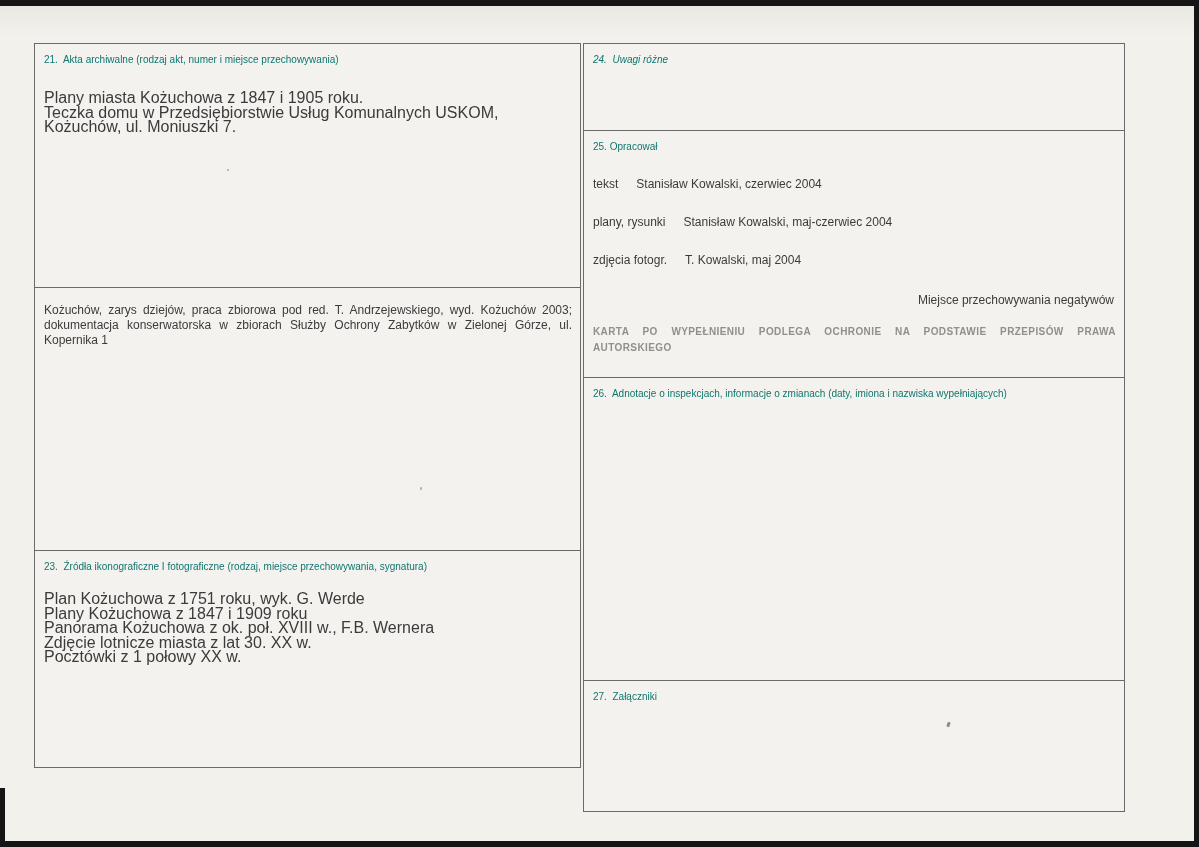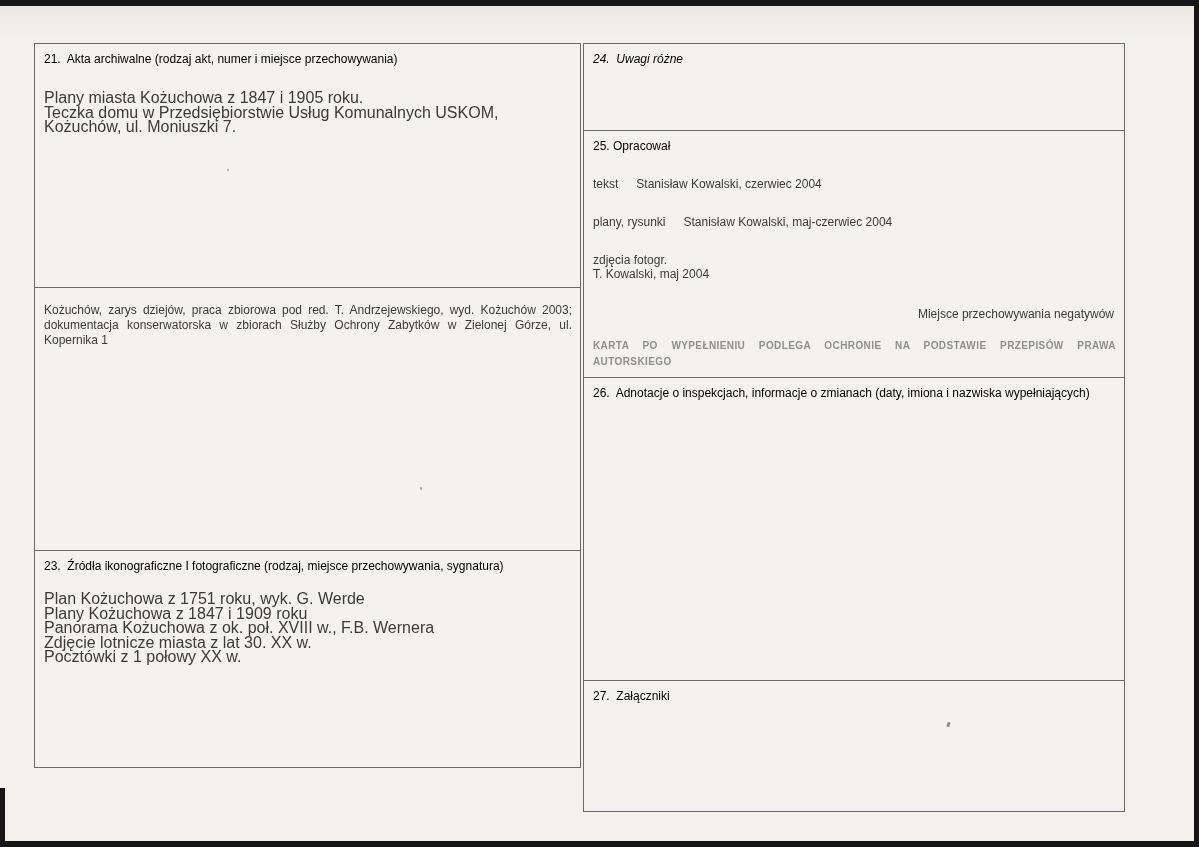--- a/index.html
+++ b/index.html
@@ -21,41 +21,41 @@
     background:linear-gradient(180deg, #e9e8e3 0%, #f2f1ec 100%);}
 
   .box{
     position:absolute;
     border:1.5px solid #6a6a6a;
     background:#f3f2ee;
     box-sizing:border-box;
   }
   .box-title{
     padding:8px 10px 0 9px;
-    font-size:12px;
+    font-size:10px;
     line-height:15px;
     white-space:pre-wrap;
-    color:#000000;
+    color:#0f766e;
   }
   .body-lines{padding:0 10px 0 9px;font-size:16px;line-height:14.5px;}
   .b21-lines{margin-top:24px;}
   .b22-par{
     margin-top:15px;
     padding:0 8px 0 9px;
     font-size:12px;line-height:15px;
     text-align:justify;
   }
   .b23-lines{margin-top:18px;}
 
   
   .row25{display:flex;column-gap:18px;padding:0 10px 0 9px;font-size:12px;line-height:14px;}
   .row25 .lbl{white-space:nowrap;}
   .r1{margin-top:23px;}
   .r2{margin-top:24px;}
-  .r3{margin-top:24px;flex-direction:column;}
+  .r3{margin-top:24px;}
   .negatives{margin-top:26px;padding:0 10px 0 9px;font-size:12px;text-align:right;}
   .copyright{
     margin-top:17px;
     padding:0 8px 0 9px;
     font-size:10px;
     font-weight:700;
     letter-spacing:.4px;
     word-spacing:3px;
     line-height:16px;
     color:#8f8f8c;

